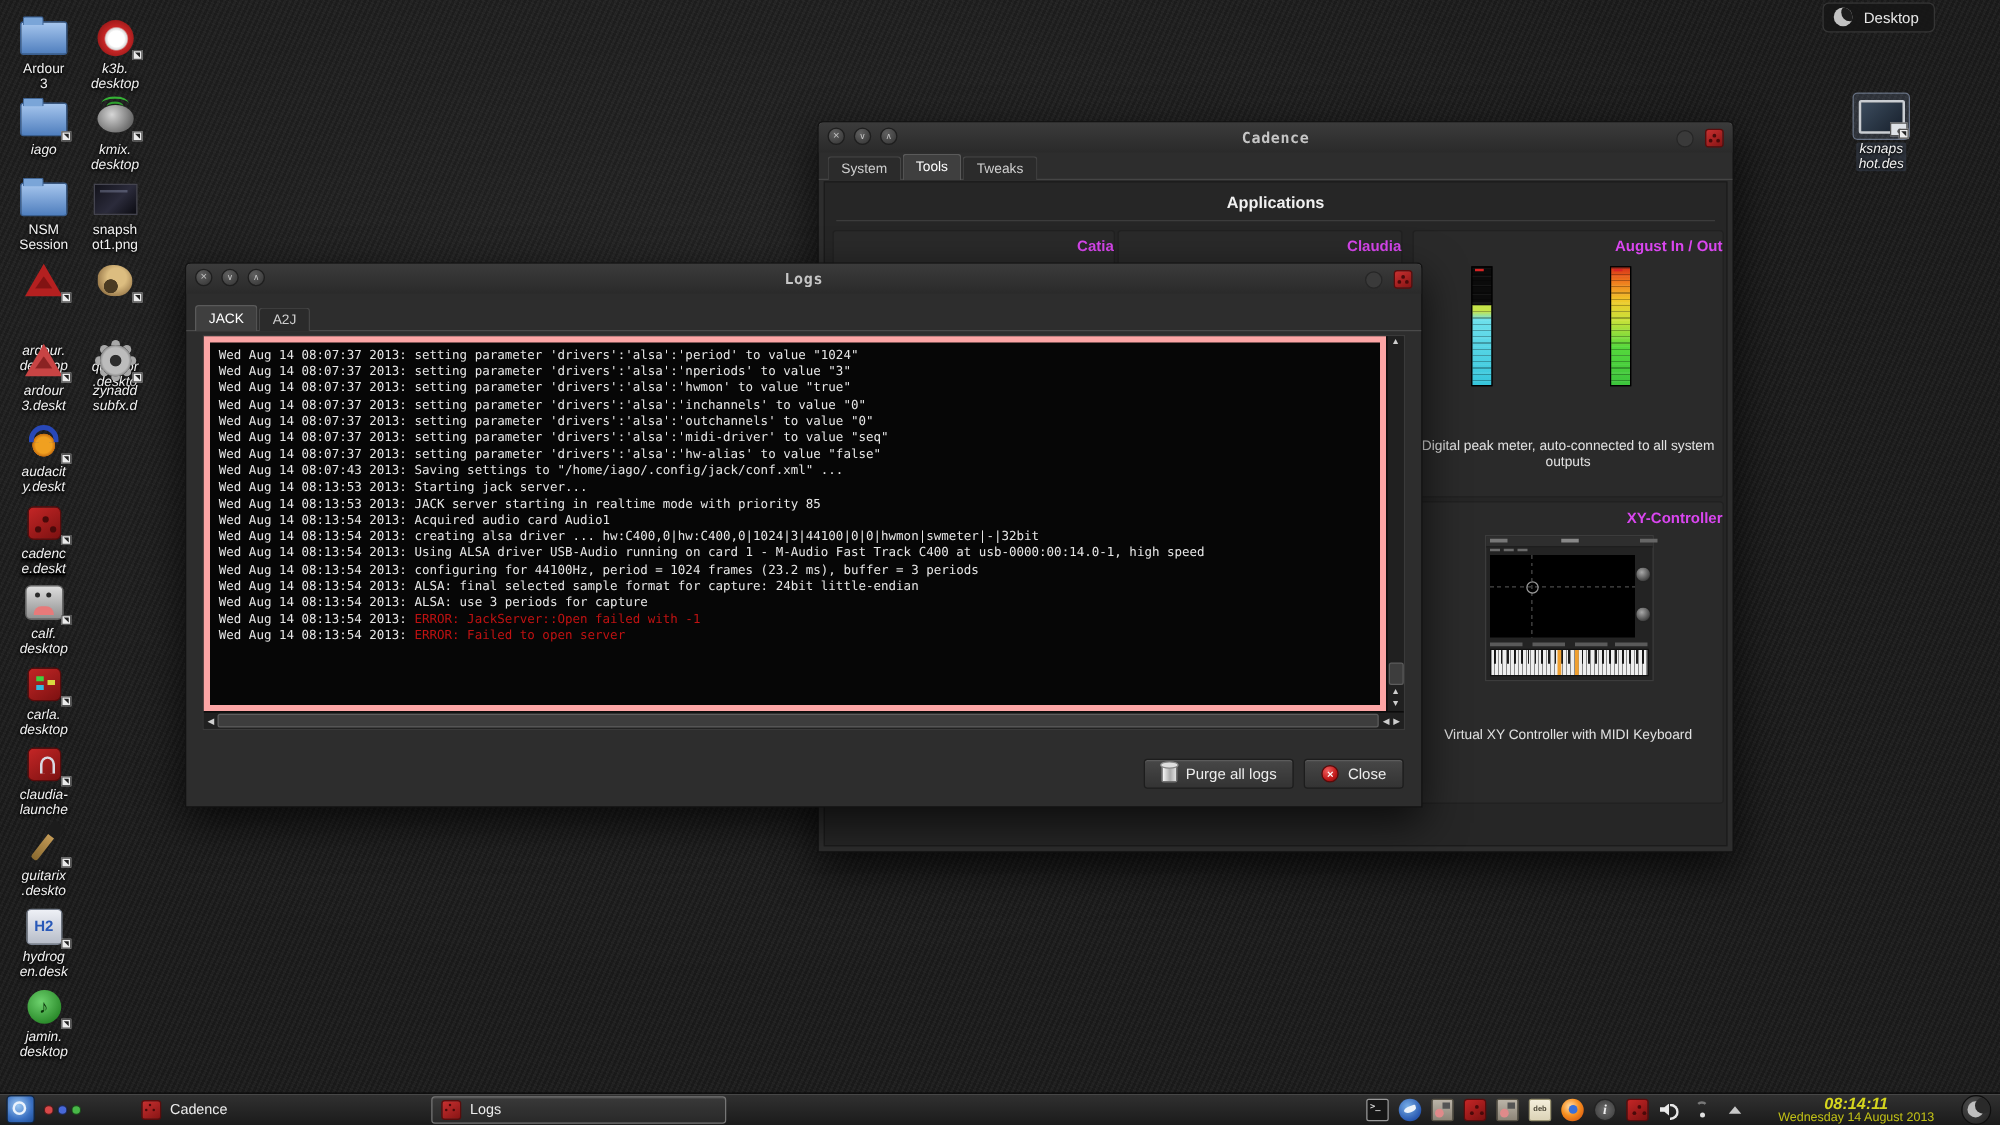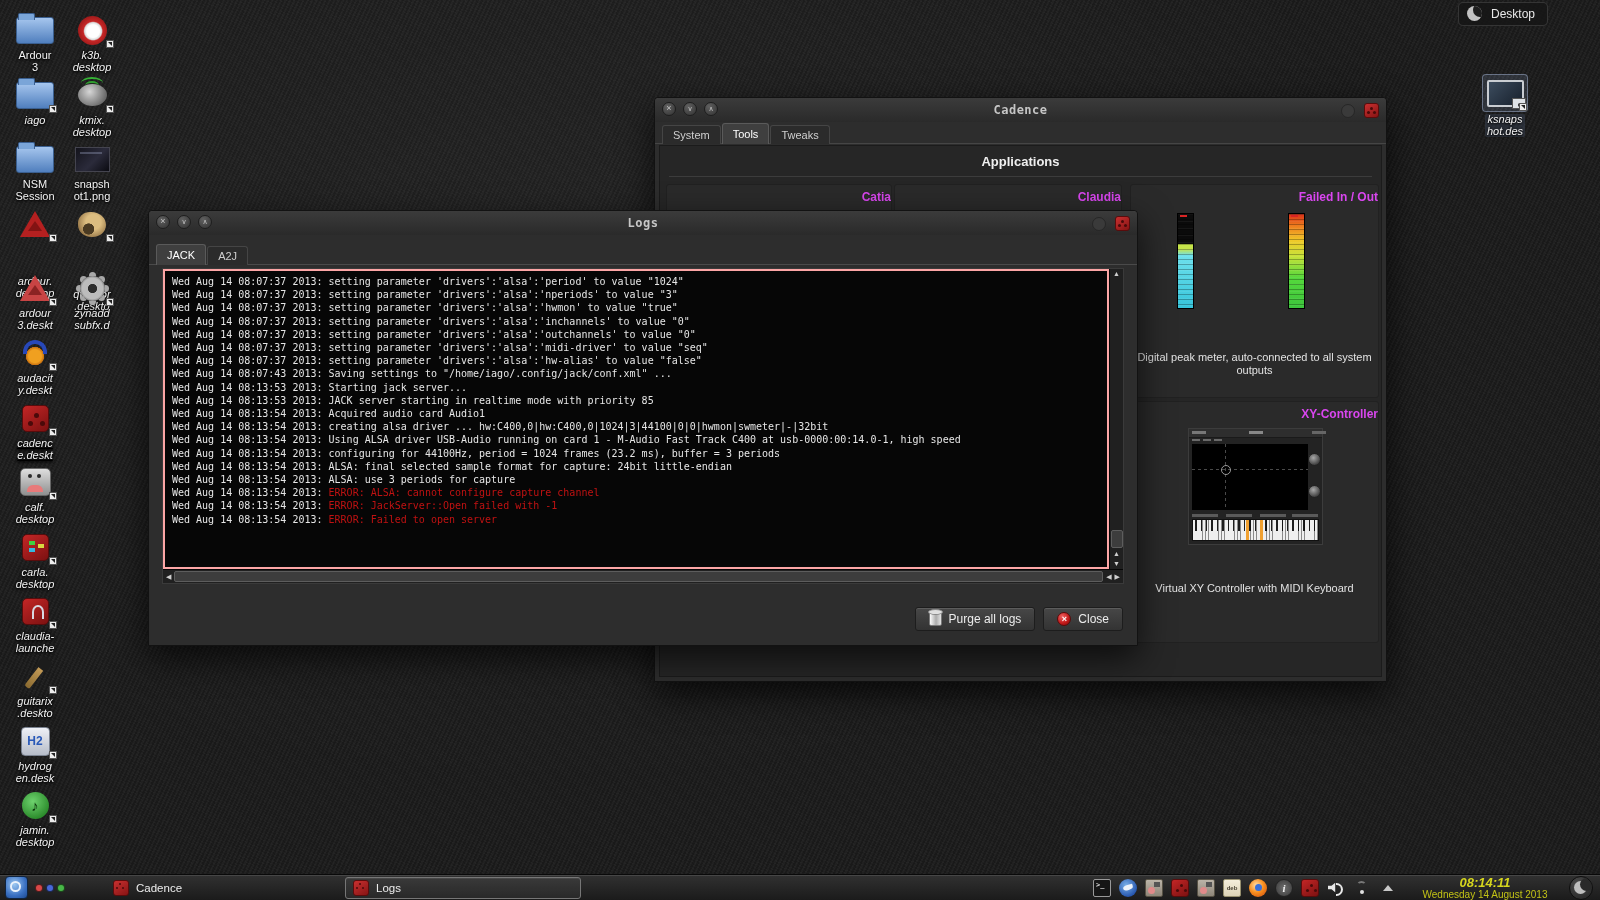--- a/index.html
+++ b/index.html
@@ -158,21 +158,21 @@
   #xy-keys::before{content:"";position:absolute;left:0;right:0;top:0;height:11px;
     background:repeating-linear-gradient(90deg,transparent 0 2.2px,rgba(10,10,10,.92) 2.2px 3.6px,transparent 3.6px 5.4px);}
   #xy-keys::after{content:"";position:absolute;top:0;bottom:0;left:53px;width:3px;background:#f0a030;
     box-shadow:14px 0 0 #f0a030;}
   
   #logs-win{left:148px;top:210px;width:988px;height:434px;z-index:20;}
   #logs-win .tabbar{top:32px;border-bottom-color:#4a4a4a;}
   #log-frame{position:absolute;left:13px;top:57px;width:962px;height:316px;box-sizing:border-box;
     border:1px solid #3a3a3a;background:#1f1f1f;
     display:grid;grid-template-columns:1fr 14px;grid-template-rows:1fr 14px;}
-  #log-text{background:#060606;border:2px solid #fca5a5;overflow:hidden;padding:4px 0 0 7px;}
+  #log-text{background:#060606;border:5px solid #fca5a5;overflow:hidden;padding:4px 0 0 7px;}
   .log-line{font:10px/13.2px "DejaVu Sans Mono",monospace;color:#e6e6e6;white-space:pre;}
   .log-line .err{color:#c01212;}
   .vscroll{background:#202020;border-left:1px solid #060606;display:flex;flex-direction:column;align-items:center;color:#cfcfcf;}
   .vscroll .arr{font-size:7px;line-height:10px;}
   .vscroll .spacer{flex:1;}
   .vthumb{width:10px;height:16px;background:#3d3d3d;border:1px solid #5d5d5d;border-radius:2px;margin-bottom:1px;}
   .hscroll{grid-column:1 / span 2;background:#202020;border-top:1px solid #060606;display:flex;align-items:center;
     gap:3px;padding:0 3px;color:#cfcfcf;}
   .hscroll .arr{font-size:7px;}
   .hthumb{flex:1;height:9px;background:#3d3d3d;border:1px solid #5d5d5d;border-radius:2px;}
@@ -425,21 +425,21 @@
     <div class="panel" id="panel-catia">
       <div class="panel-title">Catia</div>
       <div id="catia-peek"></div>
     </div>
 
     <div class="panel" id="panel-claudia">
       <div class="panel-title">Claudia</div>
     </div>
 
     <div class="panel" id="panel-meter">
-      <div class="panel-title">Failed In / Out</div>
+      <div class="panel-title">August In / Out</div>
       <div class="meter" id="meter-in">
         <div class="meter-fill" id="meter-in-fill" style="height: 68%;"></div>
         <div class="meter-peak"></div>
       </div>
       <div class="meter" id="meter-out">
         <div class="meter-fill" id="meter-out-fill" style="height: 100%;"></div>
         <div class="meter-peak"></div>
       </div>
       <div class="panel-caption" id="meter-caption">Digital peak meter, auto-connected to all system outputs</div>
     </div>
@@ -492,21 +492,20 @@
           <div class="log-line"><span class="ts">Wed Aug 14 08:07:37 2013: </span><span class="msg">setting parameter 'drivers':'alsa':'hw-alias' to value "false"</span></div>
           <div class="log-line"><span class="ts">Wed Aug 14 08:07:43 2013: </span><span class="msg">Saving settings to "/home/iago/.config/jack/conf.xml" ...</span></div>
           <div class="log-line"><span class="ts">Wed Aug 14 08:13:53 2013: </span><span class="msg">Starting jack server...</span></div>
           <div class="log-line"><span class="ts">Wed Aug 14 08:13:53 2013: </span><span class="msg">JACK server starting in realtime mode with priority 85</span></div>
           <div class="log-line"><span class="ts">Wed Aug 14 08:13:54 2013: </span><span class="msg">Acquired audio card Audio1</span></div>
           <div class="log-line"><span class="ts">Wed Aug 14 08:13:54 2013: </span><span class="msg">creating alsa driver ... hw:C400,0|hw:C400,0|1024|3|44100|0|0|hwmon|swmeter|-|32bit</span></div>
           <div class="log-line"><span class="ts">Wed Aug 14 08:13:54 2013: </span><span class="msg">Using ALSA driver USB-Audio running on card 1 - M-Audio Fast Track C400 at usb-0000:00:14.0-1, high speed</span></div>
           <div class="log-line"><span class="ts">Wed Aug 14 08:13:54 2013: </span><span class="msg">configuring for 44100Hz, period = 1024 frames (23.2 ms), buffer = 3 periods</span></div>
           <div class="log-line"><span class="ts">Wed Aug 14 08:13:54 2013: </span><span class="msg">ALSA: final selected sample format for capture: 24bit little-endian</span></div>
           <div class="log-line"><span class="ts">Wed Aug 14 08:13:54 2013: </span><span class="msg">ALSA: use 3 periods for capture</span></div>
-          <div class="log-line"><span class="ts">Wed Aug 14 08:13:54 2013: </span><span class="err">ERROR: ALSA: cannot configure capture channel</span></div>
           <div class="log-line"><span class="ts">Wed Aug 14 08:13:54 2013: </span><span class="err">ERROR: JackServer::Open failed with -1</span></div>
           <div class="log-line"><span class="ts">Wed Aug 14 08:13:54 2013: </span><span class="err">ERROR: Failed to open server</span></div>
         </div>
     </div>
     <div class="vscroll">
       <span class="arr">▲</span>
       <span class="spacer"></span>
       <span class="vthumb"></span>
       <span class="arr">▲</span>
       <span class="arr">▼</span>

